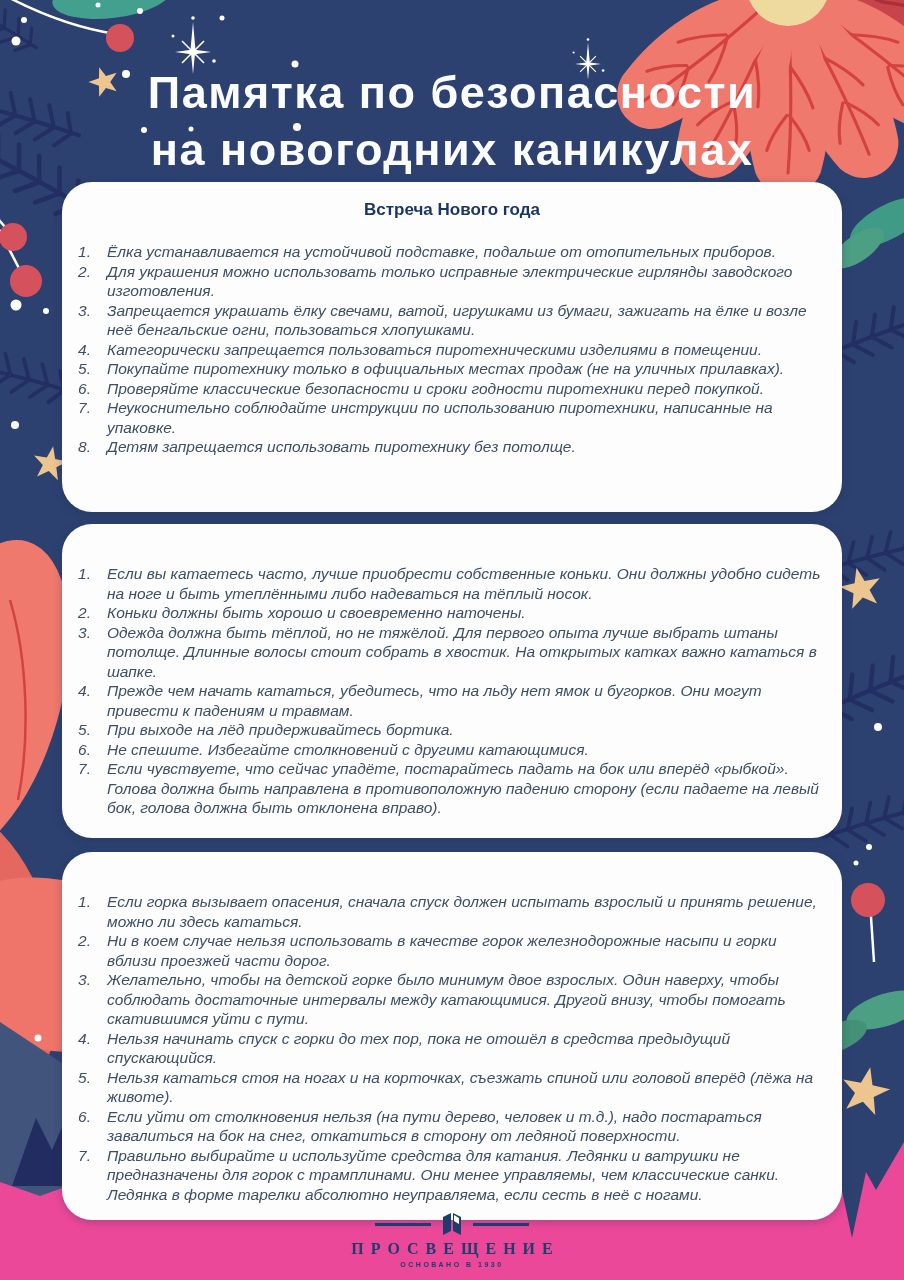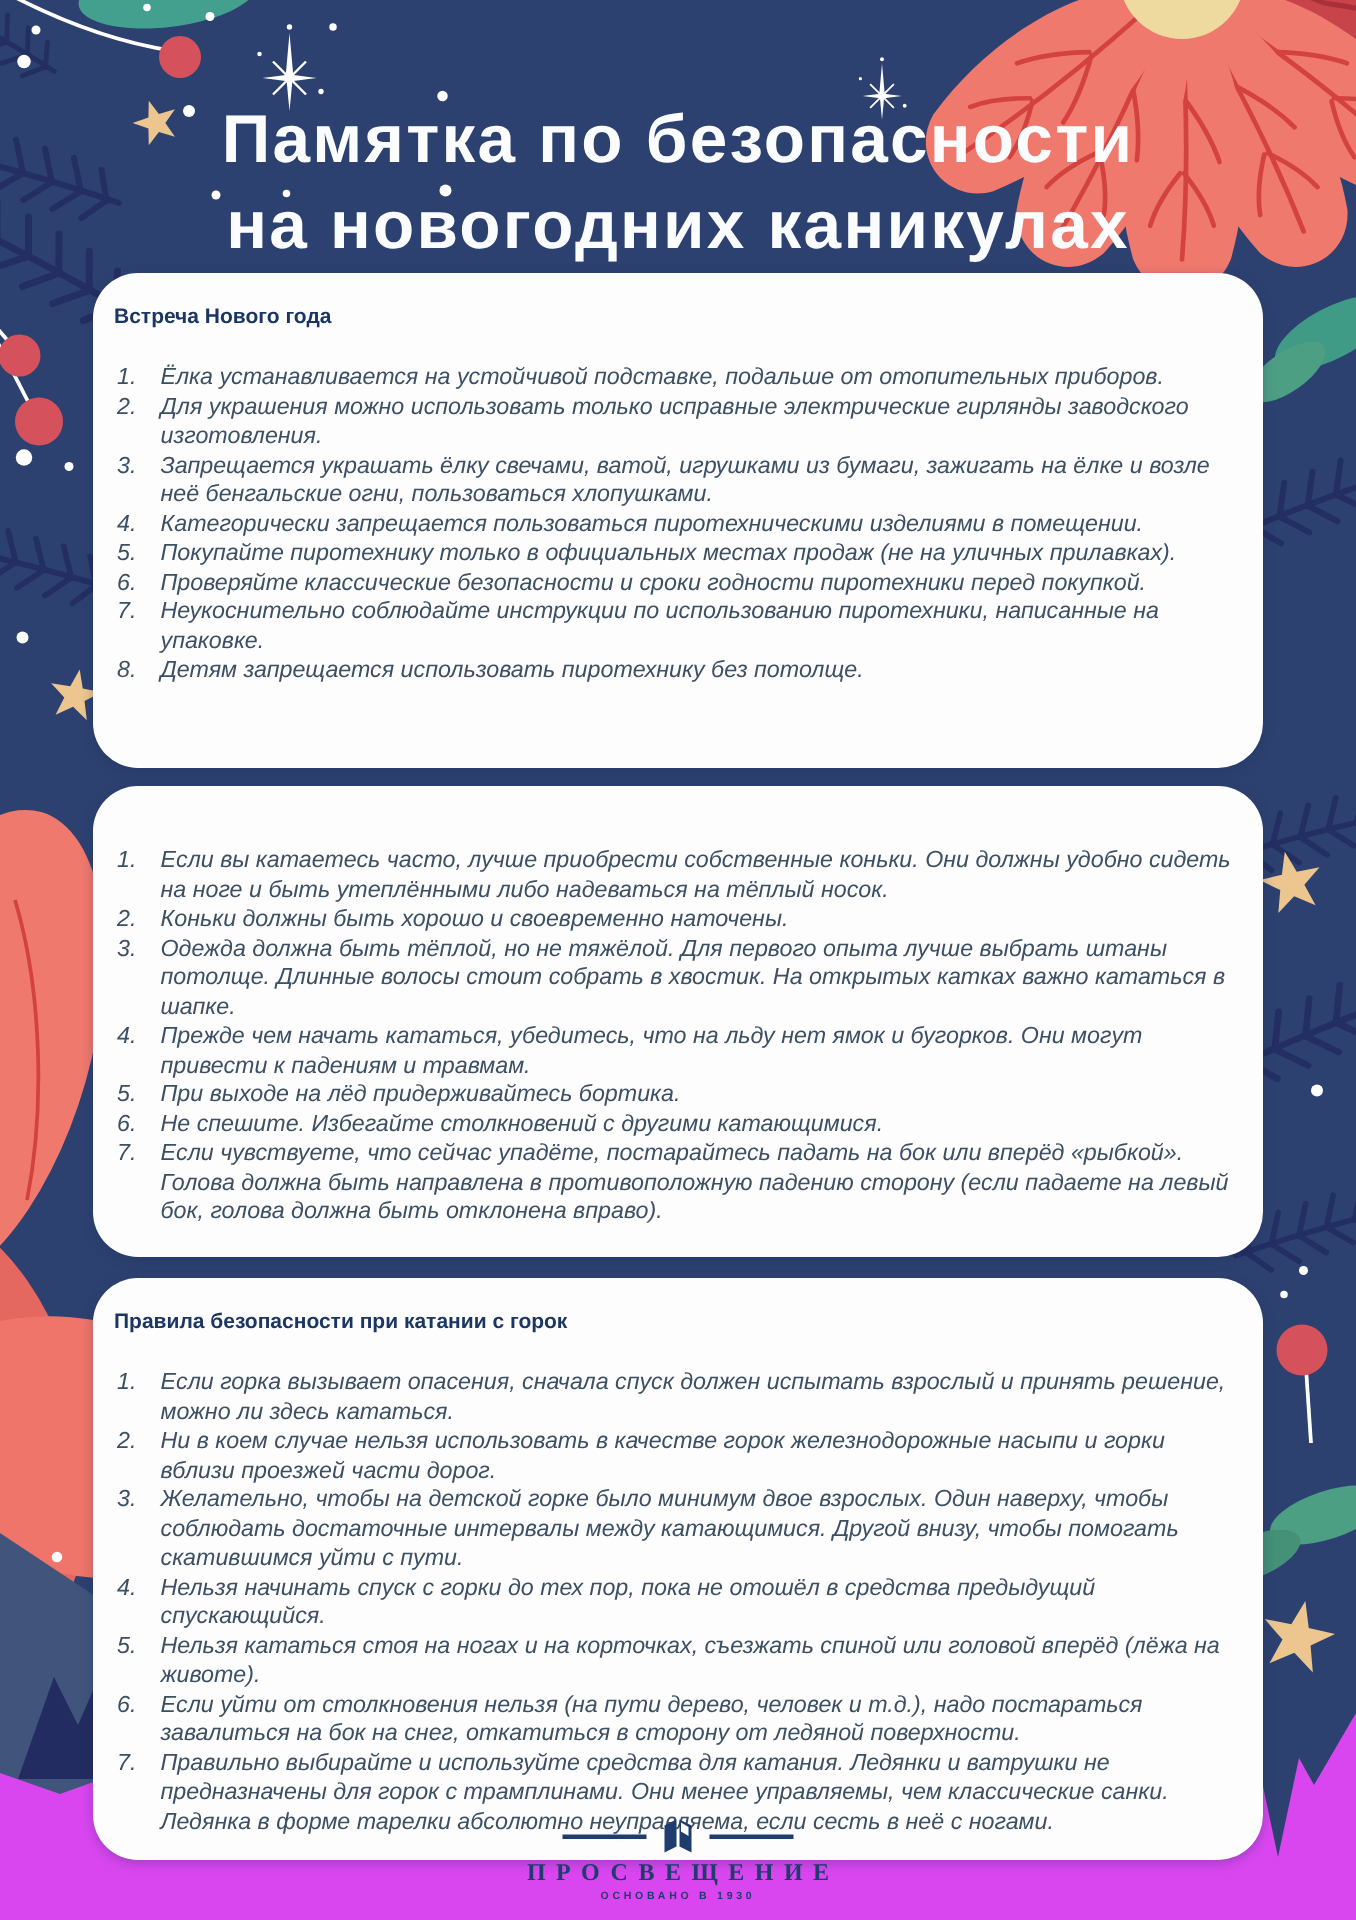--- a/index.html
+++ b/index.html
@@ -1,24 +1,24 @@
 <!DOCTYPE html>
 <html><head>
 <meta charset="utf-8">
 <style>
   html,body{margin:0;padding:0;background:#ffffff;}
-  .poster{position:relative;width:904px;height:1280px;overflow:hidden;background:#d946ef;
+  .poster{position:relative;width:904px;height:1280px;overflow:hidden;background:#ec4899;
           font-family:"Liberation Sans",sans-serif;}
   .bg{position:absolute;left:0;top:0;width:904px;height:1280px;display:block;}
   .title{position:absolute;top:64px;left:0;width:904px;text-align:center;
          color:#fbfcfe;font-weight:800;font-size:45px;line-height:57px;letter-spacing:1.5px;}
   .card{position:absolute;left:62px;width:780px;background:#fdfdfe;border-radius:30px;
         padding:18px 14px 16px 14px;box-sizing:border-box;
         box-shadow:0 2px 8px rgba(25,45,90,0.30);}
-  .card h2{margin:0;font-size:14px;line-height:20px;color:#1c3664;font-weight:700;}
+  .card h2{margin:0;font-size:17px;line-height:20px;color:#1c3664;font-weight:700;text-align:center;}
   .card ol{list-style:none;counter-reset:item;margin:22px 0 0 0;padding:0;
            font-size:15.5px;line-height:19.5px;color:#3c4f63;}
   .card li{position:relative;counter-increment:item;padding-left:31px;font-style:italic;}
   .card li::before{content:counter(item) ".";position:absolute;left:2px;}
   .card1{top:182px;min-height:330px;}
   .card2{top:524px;min-height:314px;}
   .card3{top:852px;min-height:356px;}
   .footer{position:absolute;top:1212px;left:0;width:904px;text-align:center;color:#1e3c6d;}
   .logo-row{display:flex;align-items:center;justify-content:center;gap:10px;height:24px;}
   .logo-line{width:56px;height:3px;background:#1e3c6d;}
@@ -208,21 +208,20 @@
         <li>Коньки должны быть хорошо и своевременно наточены.</li>
         <li>Одежда должна быть тёплой, но не тяжёлой. Для первого опыта лучше выбрать штаны потолще. Длинные волосы стоит собрать в хвостик. На открытых катках важно кататься в шапке.</li>
         <li>Прежде чем начать кататься, убедитесь, что на льду нет ямок и бугорков. Они могут привести к падениям и травмам.</li>
         <li>При выходе на лёд придерживайтесь бортика.</li>
         <li>Не спешите. Избегайте столкновений с другими катающимися.</li>
         <li>Если чувствуете, что сейчас упадёте, постарайтесь падать на бок или вперёд «рыбкой». Голова должна быть направлена в противоположную падению сторону (если падаете на левый бок, голова должна быть отклонена вправо).</li>
       </ol>
   </div>
 
   <div class="card card3">
-    <h2>Правила безопасности при катании с горок</h2>
     <ol>
         <li>Если горка вызывает опасения, сначала спуск должен испытать взрослый и принять решение, можно ли здесь кататься.</li>
         <li>Ни в коем случае нельзя использовать в качестве горок железнодорожные насыпи и горки вблизи проезжей части дорог.</li>
         <li>Желательно, чтобы на детской горке было минимум двое взрослых. Один наверху, чтобы соблюдать достаточные интервалы между катающимися. Другой внизу, чтобы помогать скатившимся уйти с пути.</li>
         <li>Нельзя начинать спуск с горки до тех пор, пока не отошёл в средства предыдущий спускающийся.</li>
         <li>Нельзя кататься стоя на ногах и на корточках, съезжать спиной или головой вперёд (лёжа на животе).</li>
         <li>Если уйти от столкновения нельзя (на пути дерево, человек и т.д.), надо постараться завалиться на бок на снег, откатиться в сторону от ледяной поверхности.</li>
         <li>Правильно выбирайте и используйте средства для катания. Ледянки и ватрушки не предназначены для горок с трамплинами. Они менее управляемы, чем классические санки. Ледянка в форме тарелки абсолютно неуправляема, если сесть в неё с ногами.</li>
       </ol>
   </div>

